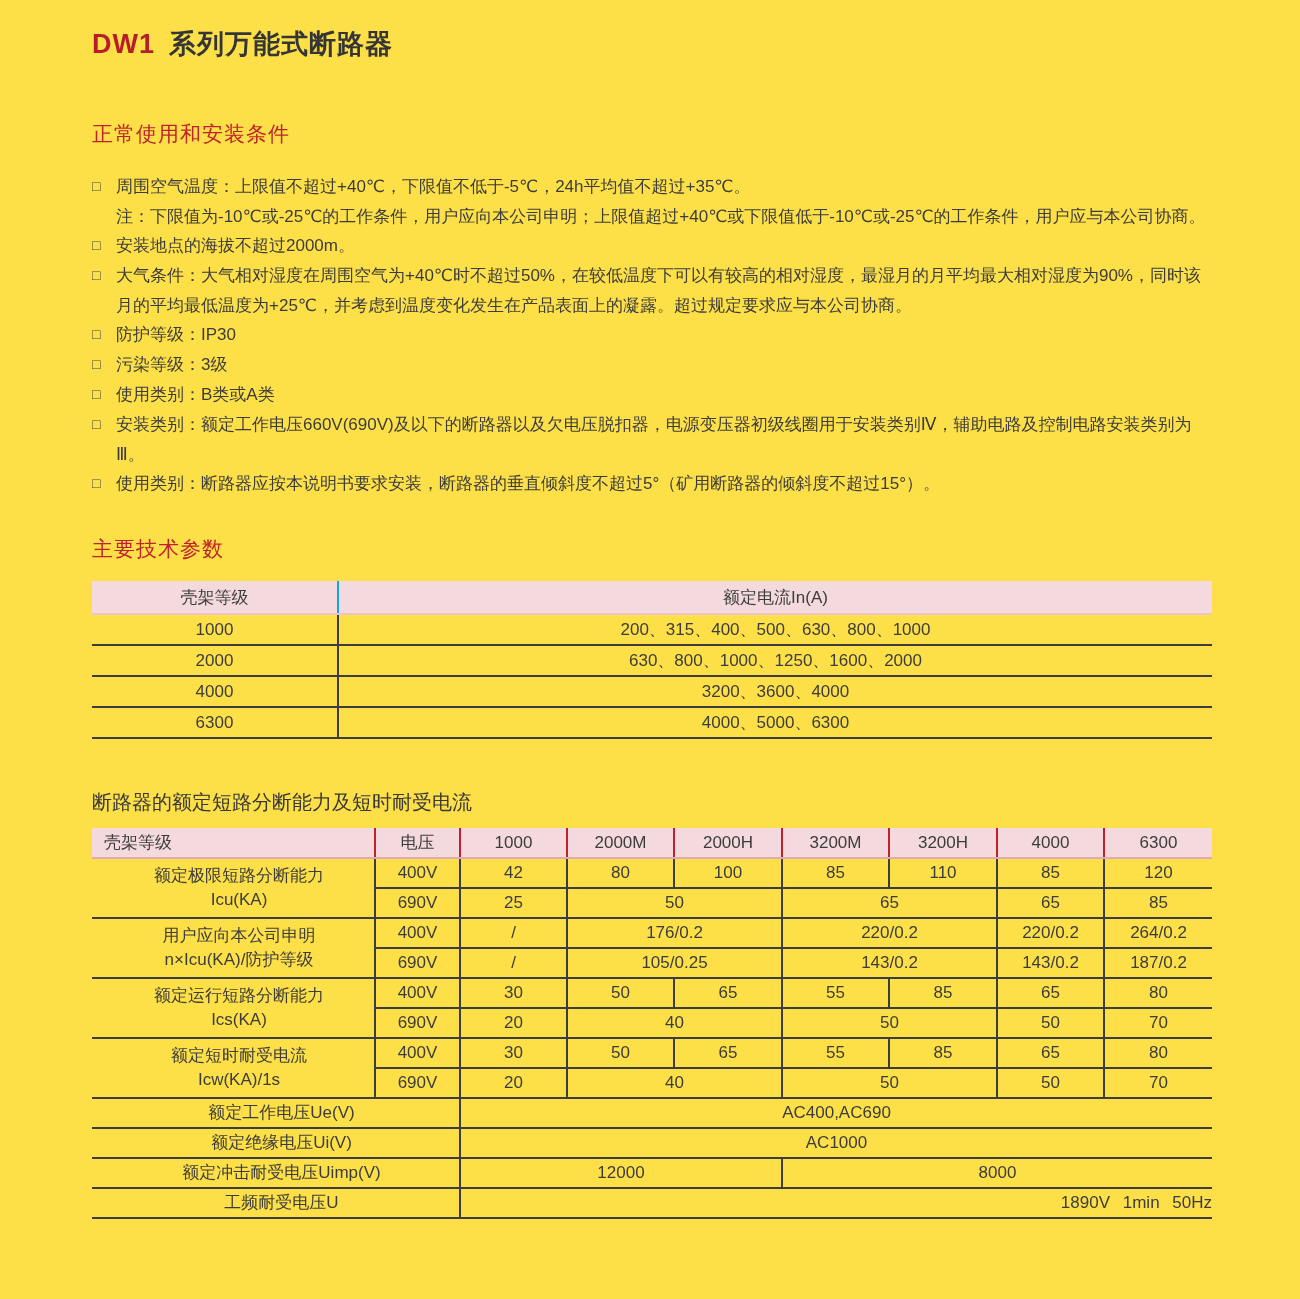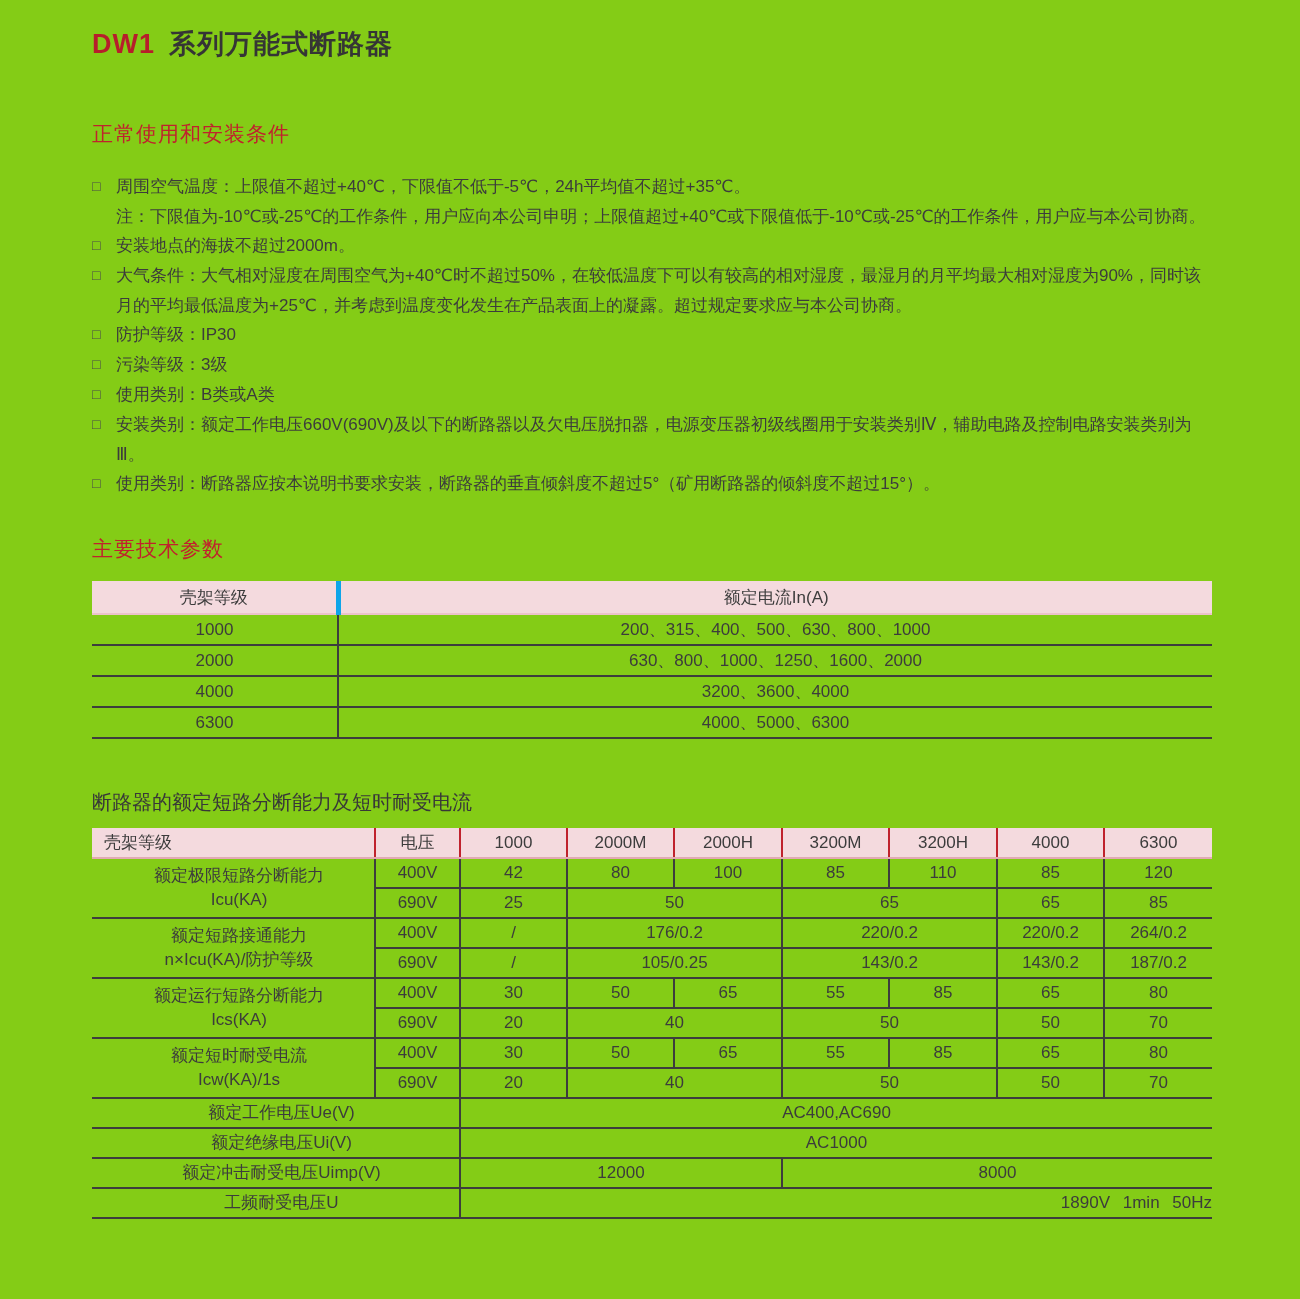--- a/index.html
+++ b/index.html
@@ -1,20 +1,20 @@
 <!DOCTYPE html>
 <html><head>
 <meta charset="utf-8">
 <style>
   * { margin:0; padding:0; box-sizing:border-box; }
   html,body { background:#ffffff; }
   .page {
     position:relative;
     width:1300px; height:1299px;
-    background:#84cc16;
+    background:#fde047;
     font-family:"Liberation Sans","DejaVu Sans",sans-serif;
     color:#3a3a3a;
     overflow:hidden;
   }
   .content { padding:26px 88px 0 92px; }
 
   .doc-title { font-size:27px; font-weight:bold; letter-spacing:1px; margin-bottom:58px; }
   .doc-title .code { color:#b71e2b; margin-right:14px; }
   .doc-title .rest { color:#353535; }
 
@@ -28,21 +28,21 @@
   .usage-note { padding-left:24px; }
 
   table { border-collapse:collapse; table-layout:fixed; width:1120px; }
   td, th { font-weight:normal; font-size:17px; color:#3c3c3c; text-align:center; vertical-align:middle; }
 
   
   .frame-table th {
     background:#f4dade; height:33px;
     border-bottom:2px solid #ecc3ca;
   }
-  .frame-table th + th { border-left:5px solid #0ea5e9;margin-left:19px; }
+  .frame-table th + th { border-left:2px solid #0ea5e9;margin-left:19px; }
   .frame-table td { height:31px; border-bottom:2px solid #3d3d3d; }
   .frame-table td + td { border-left:2px solid #3d3d3d; }
 
   .table-caption { font-size:20px; color:#383838; margin-top:50px; margin-bottom:12px; }
 
   
   .cap-table th {
     background:#f4dade; height:30px;
     border-right:2px solid #c0222d;
     border-bottom:2px solid #e2aab4;
@@ -154,21 +154,21 @@
         <td>690V</td>
         <td>25</td>
         <td colspan="2">50</td>
         <td colspan="2">65</td>
         <td>65</td>
         <td>85</td>
       </tr>
 
       <tr>
         <td class="lbl" rowspan="2">
-          <div>额定短路接通能力</div>
+          <div>用户应向本公司申明</div>
           <div>n×Icu(KA)/防护等级</div>
         </td>
         <td>400V</td>
         <td>/</td>
         <td colspan="2">176/0.2</td>
         <td colspan="2">220/0.2</td>
         <td>220/0.2</td>
         <td>264/0.2</td>
       </tr>
       <tr>

